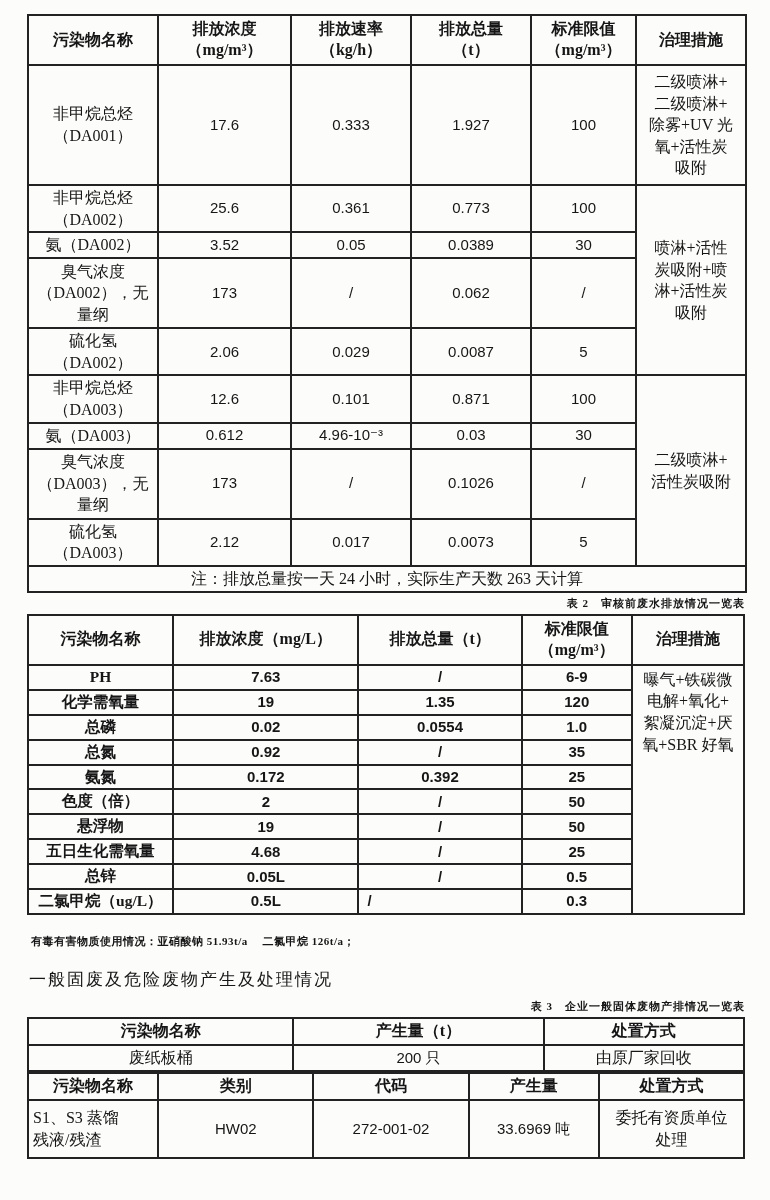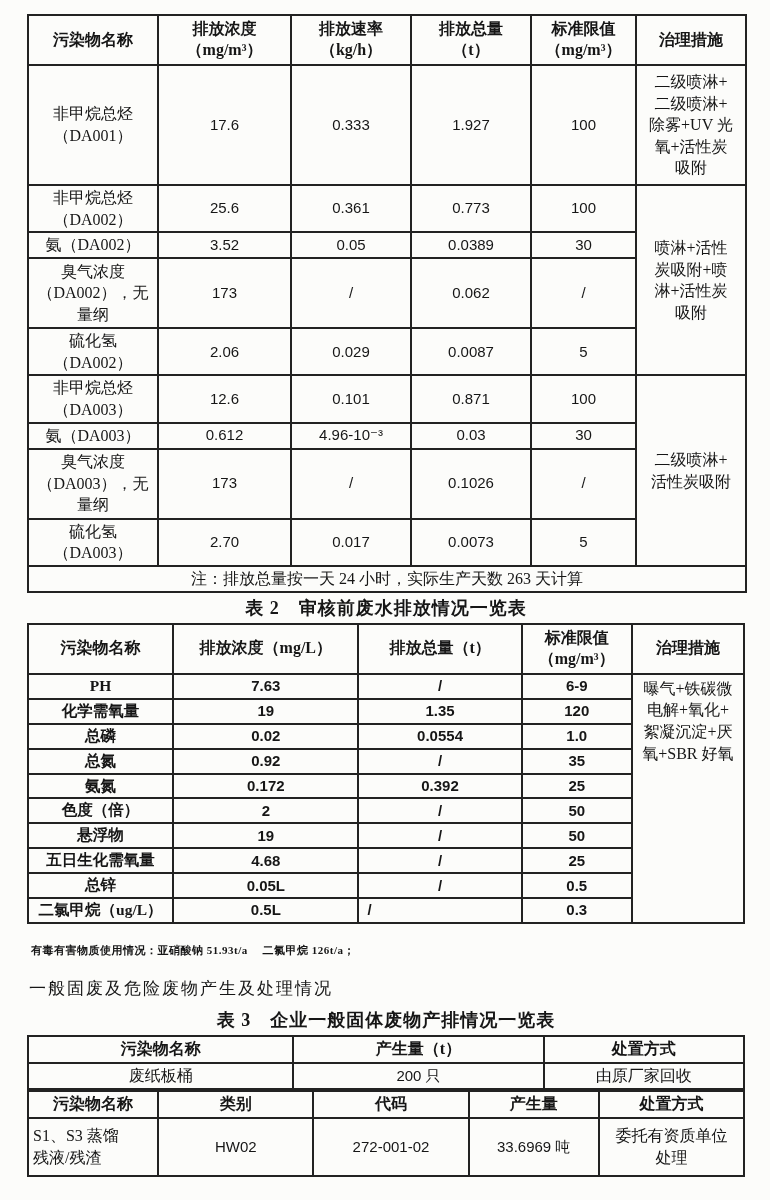--- a/index.html
+++ b/index.html
@@ -17,21 +17,21 @@
   }
   .hdr td{font-weight:bold;font-size:16px;line-height:1.3;}
   .num{font-family:"Liberation Sans","DejaVu Sans",sans-serif;font-size:15px;}
   .t2 .num,.t2 .name{font-weight:bold;margin-left:27px;}
   .t2 .name{font-size:15.5px;}
   .treat{font-size:16px;}
   .treat-top{vertical-align:top;padding-top:3px;}
   .note-cell{font-size:16px;font-weight:normal;text-align:center;}
   .left-slash{text-align:left;padding-left:8px;}
   .name-left{text-align:left;padding-left:4px;}
-  .tbl-title{text-align:center;font-weight:bold;font-size:18px;margin:3px 0 3px 0;letter-spacing:1px;}
+  .tbl-title{text-align:right;font-weight:bold;font-size:11px;margin:3px 0 3px 0;letter-spacing:1px;}
   .p-standard{font-weight:bold;font-size:17.5px;margin:7px 0 1px 6px;letter-spacing:0.5px;}
   .p-toxic{font-weight:bold;font-size:11px;margin:19px 0 0 4px;letter-spacing:0.5px;}
   .p-solid{font-size:17px;margin:19px 0 8px 2px;letter-spacing:2px;}
 </style>
 </head>
 <body>
 
 <div class="page">
 
   <table class="t1">
@@ -127,21 +127,21 @@
 （DA003），无
 量纲</td>
       <td class="num">173</td>
       <td class="num">/</td>
       <td class="num">0.1026</td>
       <td class="num">/</td>
     </tr>
     <tr style="height:46px">
       <td class="name">硫化氢
 （DA003）</td>
-      <td class="num">2.70</td>
+      <td class="num">2.12</td>
       <td class="num">0.017</td>
       <td class="num">0.0073</td>
       <td class="num">5</td>
     </tr>
     <tr style="height:26px">
       <td class="note-cell" colspan="6">注：排放总量按一天 24 小时，实际生产天数 263 天计算</td>
     </tr>
   </tbody>
     </table>
 

